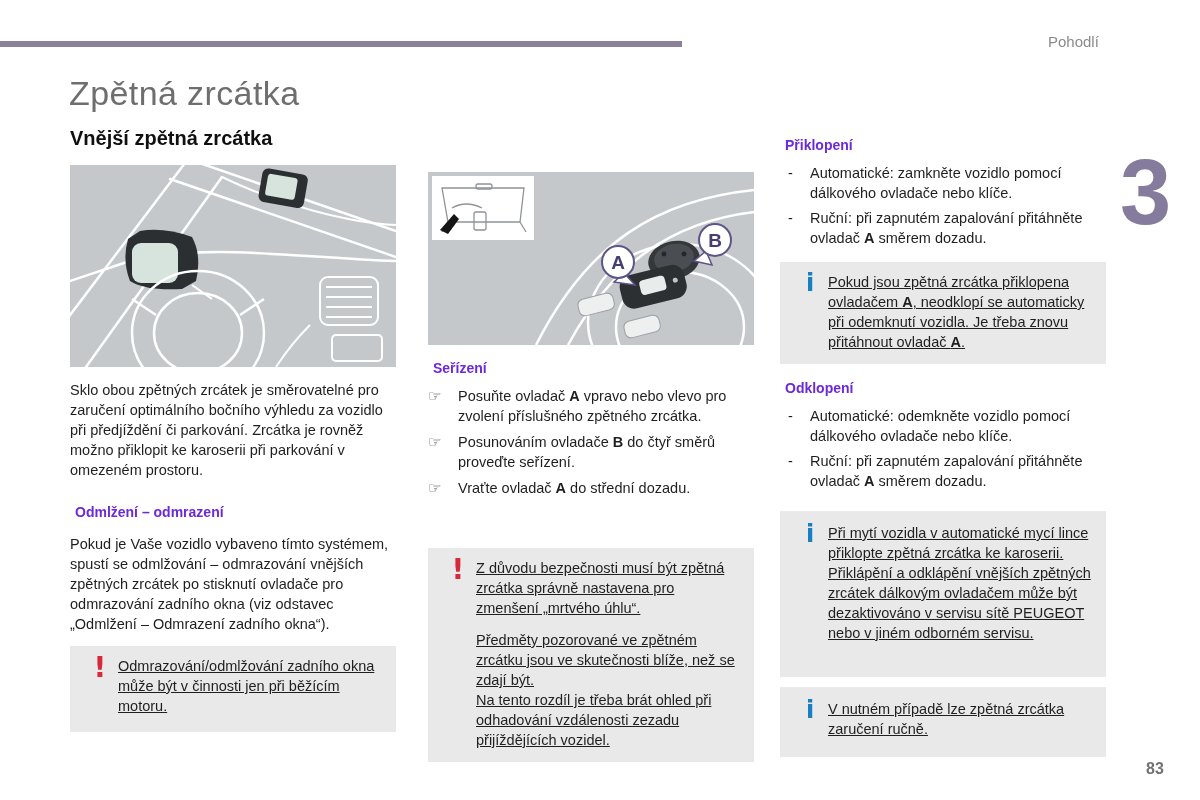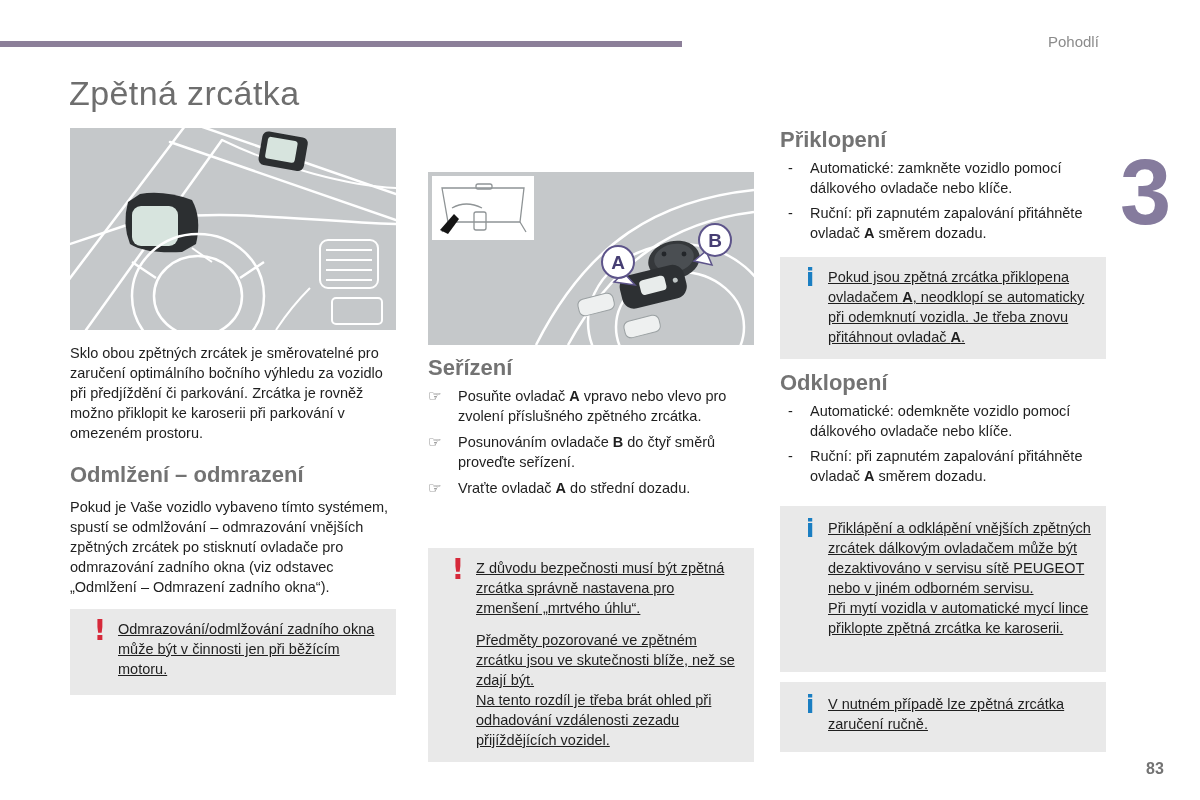--- a/index.html
+++ b/index.html
@@ -10,21 +10,21 @@
   .chapter-num{position:absolute;left:1120px;top:146px;font-size:92px;font-weight:bold;
                color:#857b9d;line-height:1;}
   .page-num{position:absolute;left:1146px;top:760px;font-size:16px;font-weight:bold;color:#737373;}
   .title{position:absolute;left:69px;top:74px;margin:0;font-size:34px;font-weight:400;
          color:#6e6e6e;letter-spacing:.4px;}
   .col{position:absolute;width:326px;font-size:14.5px;line-height:20px;}
   .col-left{left:70px;top:128px;}
   .col-mid{left:428px;top:172px;}
   .col-right{left:780px;top:130px;}
   h2{font-size:20px;margin:0 0 17px 0;color:#101010;}
-  h3{font-size:22px;margin:0;color:#737373;}
+  h3{font-size:14px;margin:5px;color:#6d28d9;}
   p{margin:0;}
   b{font-weight:bold;}
   .figure{background:#c5c8ca;}
   .fig1{height:202px;margin-bottom:13px;}
   .fig2{height:173px;}
   .figure svg{display:block;}
   .h3-left{margin-top:22px;margin-bottom:12px;}
   .h3-mid{margin-top:13px;}
   .h3-right2{margin-top:14px;}
   .hlist{margin-top:8px;}
@@ -53,20 +53,21 @@
 <body>
 
 <div class="page">
 
   <div class="topbar"></div>
   <div class="section-label">Pohodlí</div>
   <div class="chapter-num">3</div>
   <h1 class="title">Zpětná zrcátka</h1>
 
   <div class="col col-left">
+    <h2>Vnější zpětná zrcátka</h2>
 
     <div class="figure fig1">
       <svg viewBox="0 0 326 202" width="326" height="202">
         <rect x="0" y="0" width="326" height="202" fill="#c5c8ca"></rect>
         <g stroke="#ffffff" stroke-width="2.5" fill="none" stroke-linecap="round">
           <path d="M-6,158 L118,-6"></path>
           <path d="M16,202 L152,12"></path>
           <path d="M118,-6 L326,66"></path>
           <path d="M100,14 L326,92"></path>
           <path d="M-6,118 L60,96"></path>
@@ -221,22 +222,22 @@
         <span class="dash">-</span>
         <p><span>Ruční: při zapnutém zapalování přitáhněte ovladač </span><b>A</b><span> směrem dozadu.</span></p>
       </div>
     </div>
 
     <div class="note info2">
       <span class="icn">
         <span class="info-glyph">i</span>
       </span>
       <div class="txt">
+        <p>Při mytí vozidla v automatické mycí lince přiklopte zpětná zrcátka ke karoserii.</p>
         <p>Přiklápění a odklápění vnějších zpětných zrcátek dálkovým ovladačem může být dezaktivováno v servisu sítě PEUGEOT nebo v jiném odborném servisu.</p>
-        <p>Při mytí vozidla v automatické mycí lince přiklopte zpětná zrcátka ke karoserii.</p>
       </div>
     </div>
 
     <div class="note info3">
       <span class="icn">
         <span class="info-glyph">i</span>
       </span>
       <div class="txt">
         <p>V nutném případě lze zpětná zrcátka zaručení ručně.</p>
       </div>

